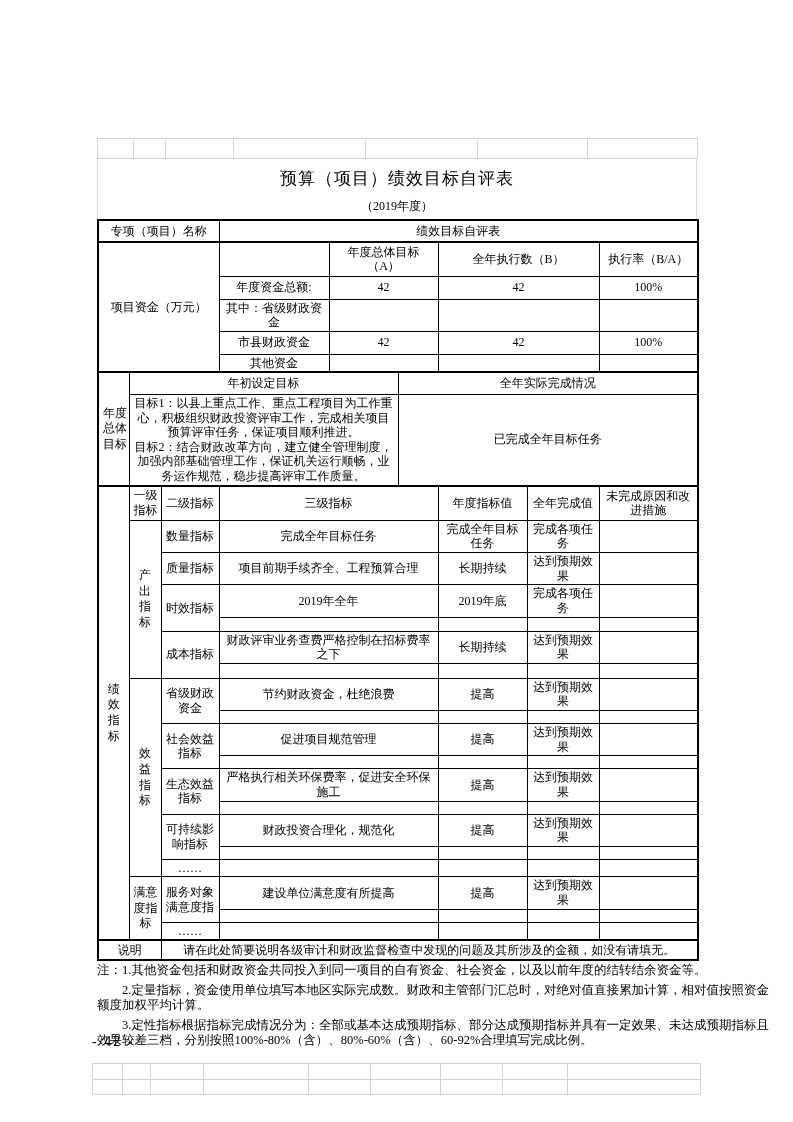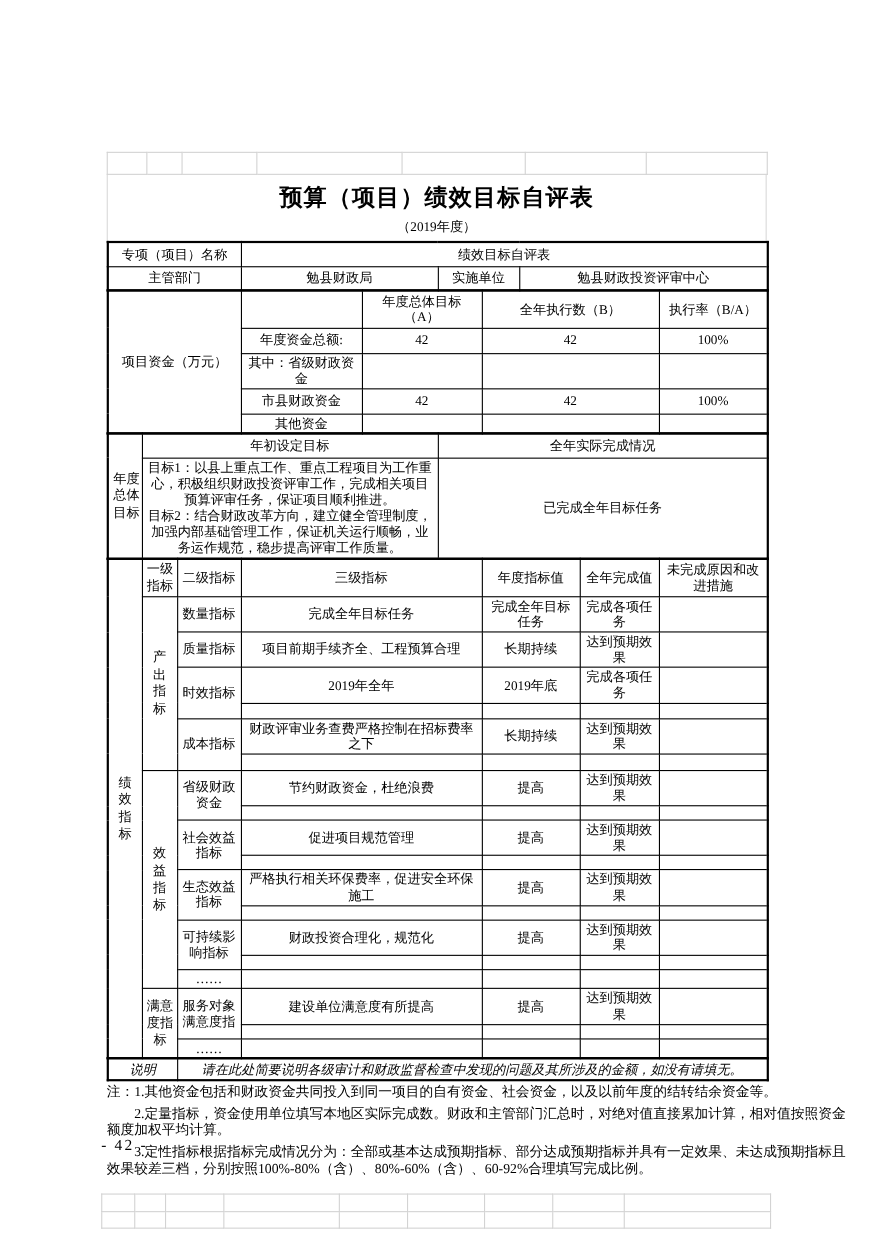--- a/index.html
+++ b/index.html
@@ -8,38 +8,38 @@
   .sheet{position:absolute;left:97px;top:138px;width:600px;}
 
   
   table.ghost{border-collapse:collapse;table-layout:fixed;}
   table.ghost td{border:1px solid #d3d3d3;padding:0;}
   .topgrid{width:600px;}
   .botgrid{width:608px;margin-left:-5px;margin-top:14px;}
 
   .titleblock{border-left:1px solid #d9d9d9;border-right:1px solid #d9d9d9;}
   .doc-title{height:39px;display:flex;align-items:center;justify-content:center;
-             font-family:"Liberation Sans","DejaVu Sans",sans-serif;font-weight:bold;
-             font-size:21px;letter-spacing:1px;}
+             font-family:"Liberation Sans","DejaVu Sans",sans-serif;font-weight:normal;
+             font-size:17px;letter-spacing:1px;}
   .doc-subtitle{height:21px;display:flex;align-items:flex-start;justify-content:center;
                 font-size:12px;}
 
   
   table.tbl{border-collapse:collapse;table-layout:fixed;width:600px;border:2px solid #000;}
   table.tbl + table.tbl{margin-top:-2px;}
   table.tbl td{border:1px solid #000;padding:1px 3px;font-size:12px;line-height:1.22;
                text-align:center;vertical-align:middle;overflow:hidden;
                font-family:"Liberation Serif","DejaVu Serif",serif;word-break:break-all;}
   td.ta-l{text-align:left;} td.ta-r{text-align:right;}
   td.done{font-size:10.5px;text-align:left;padding:1px 2px;}
   td.done-lg{font-size:11.5px;text-align:left;padding:1px 2px;}
   .vtext{display:inline-block;width:13px;line-height:1.3;word-break:break-all;}
   .vtext2{display:inline-block;width:26px;line-height:1.3;word-break:break-all;}
   tr.h12{height:12px;} tr.h13{height:13px;} tr.h14{height:14px;} tr.h15{height:15px;}
-  tr.h16{height:16px;} tr.h20{height:20px;font-style:italic;} tr.h22{height:22px;} tr.h23{height:23px;}
+  tr.h16{height:16px;} tr.h20{height:20px;} tr.h22{height:22px;} tr.h23{height:23px;}
   tr.h31{height:31px;} tr.h32{height:32px;} tr.h34{height:34px;} tr.h90{height:90px;}
 
   .goalcell{line-height:1.25;}
   .notes{margin-top:2px;width:676px;font-size:12.5px;line-height:15.5px;}
   .notes p{margin:0 0 4px 0;}
   .notes p.indent{text-indent:2em;}
   .pagenum{position:absolute;left:92px;top:1034px;font-size:14px;letter-spacing:2px;}
 </style>
 </head>
 <body>
@@ -79,26 +79,20 @@
       <colgroup>
           <col style="width:121px">
           <col style="width:179px">
           <col style="width:74px">
           <col style="width:226px">
         </colgroup>
       <tbody>
           <tr class="h22">
         <td>专项（项目）名称</td>
         <td colspan="3">绩效目标自评表</td>
-      </tr>
-      <tr class="h22">
-        <td>主管部门</td>
-        <td class="ta-l">勉县财政局</td>
-        <td>实施单位</td>
-        <td>勉县财政投资评审中心</td>
       </tr>
     </tbody>
       </table>
 
     <table class="tbl">
       <colgroup>
           <col style="width:121px">
           <col style="width:110px">
           <col style="width:109px">
           <col style="width:161px">

